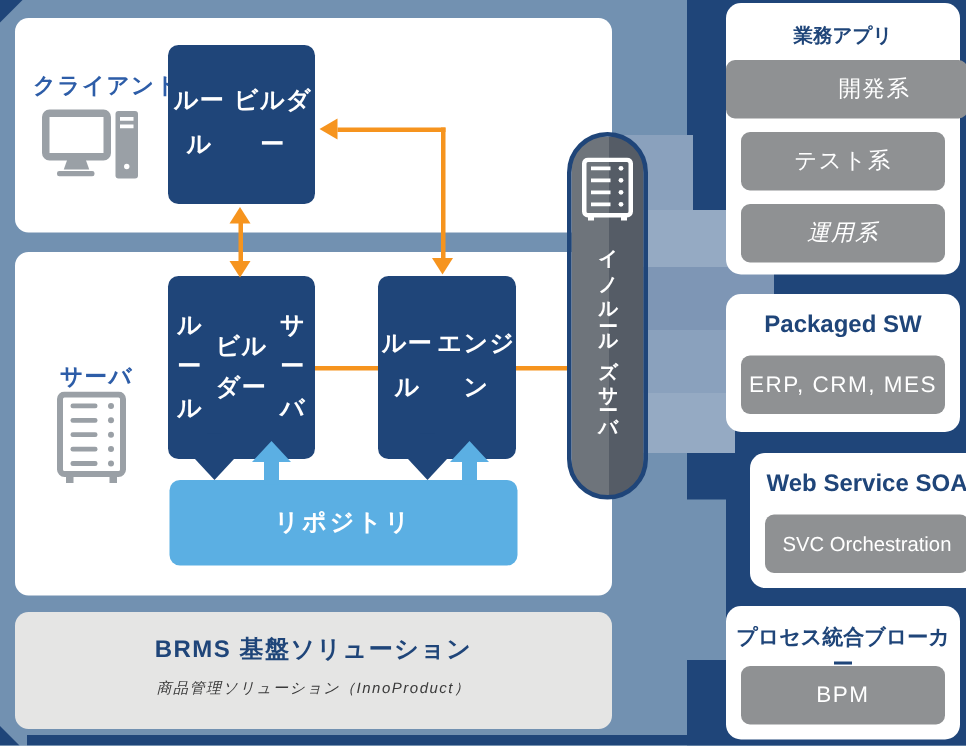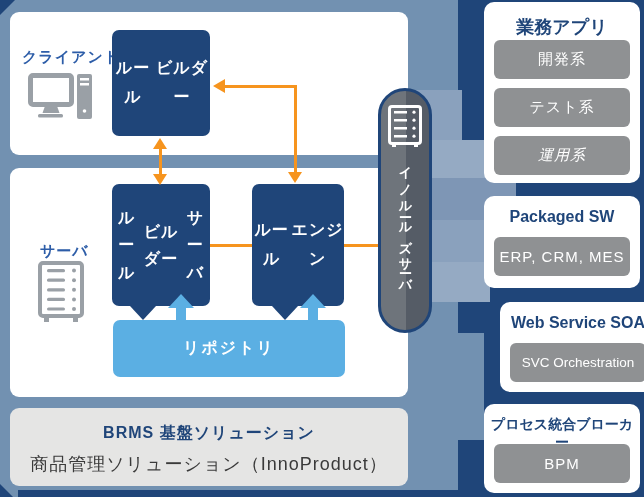--- a/index.html
+++ b/index.html
@@ -14,21 +14,21 @@
   .gray-panel{position:absolute;background:#E5E5E4;border-radius:9px;}
   
   .navy-box{position:absolute;background:#1F4579;border-radius:7px;color:#fff;font-weight:bold;
             font-size:16px;letter-spacing:1px;display:flex;flex-direction:row;
             align-items:center;justify-content:center;line-height:1.8;text-align:center;}
   .repo-box{position:absolute;background:#5BAFE3;border-radius:7px;color:#fff;font-weight:bold;
             font-size:16px;letter-spacing:2px;display:flex;align-items:center;justify-content:center;}
   .section-label{position:absolute;color:#2D5DA8;font-weight:bold;font-size:15px;letter-spacing:1px;}
   
   .card{position:absolute;background:#fff;border-radius:10px;}
-  .card-title{position:absolute;left:0;right:0;text-align:center;color:#1F4579;font-weight:bold;font-size:18px;}
+  .card-title{position:absolute;left:0;right:0;text-align:center;color:#1F4579;font-weight:bold;font-size:13px;}
   .gray-btn{position:absolute;background:#8F9193;border-radius:6px;color:#fff;font-size:15px;
             display:flex;align-items:center;justify-content:center;letter-spacing:1px;}
   
   .o-h{position:absolute;height:3px;background:#F6941E;}
   .o-v{position:absolute;width:3px;background:#F6941E;}
   .tri{position:absolute;width:0;height:0;}
   .tri-left{border-top:7px solid transparent;border-bottom:7px solid transparent;border-right:12px solid #F6941E;}
   .tri-down{border-left:7px solid transparent;border-right:7px solid transparent;border-top:11px solid #F6941E;}
   .tri-up{border-left:7px solid transparent;border-right:7px solid transparent;border-bottom:11px solid #F6941E;}
   
@@ -39,21 +39,21 @@
   .blue-fill{background:#5BAFE3;}
   .head-up-blue{border-bottom:14px solid #5BAFE3;}
   
   .pill{position:absolute;left:378px;top:88px;width:54px;height:245px;border-radius:28px;
         border:3px solid #1F4579;box-sizing:border-box;
         background:linear-gradient(90deg,#6E747B 0%,#6E747B 52%,#555C66 52%,#555C66 100%);
         display:flex;flex-direction:column;align-items:center;}
   .pill-label{writing-mode:vertical-rl;text-orientation:mixed;color:#fff;font-size:13px;
               letter-spacing:3px;margin-top:8px;font-weight:bold;}
   .brms-title{position:absolute;left:0;right:0;text-align:center;color:#1F4579;font-weight:bold;font-size:16px;letter-spacing:1px;}
-  .brms-sub{position:absolute;left:0;right:0;text-align:center;color:#3A3A3A;font-size:18px;letter-spacing:1px;}
+  .brms-sub{position:absolute;left:0;right:0;text-align:center;color:#3A3A3A;font-size:10px;letter-spacing:1px;font-style:italic;}
   .corner-tl{position:absolute;left:0;top:0;width:0;height:0;border-top:15px solid #1F4579;border-right:15px solid transparent;}
   .corner-bl{position:absolute;left:0;bottom:0;width:0;height:0;border-bottom:13px solid #1F4579;border-right:13px solid transparent;}
 </style>
 </head>
 <body>
 
 <div class="stage">
 
   <div class="abs navy" style="left:458px;top:0;width:186px;height:497px;"></div>
   <div class="bar" style="left:400px;top:90px;width:62px;height:50px;background:#8AA1BD;"></div>
@@ -150,21 +150,21 @@
     <div class="pill-label">イノルールズサーバ</div>
   </div>
 
   <div class="gray-panel" style="left:10px;top:408px;width:398px;height:78px;">
     <div class="brms-title" style="top:15px;text-align:center;">BRMS 基盤ソリューション</div>
     <div class="brms-sub" style="top:44px;">商品管理ソリューション（InnoProduct）</div>
   </div>
 
   <div class="card" style="left:484px;top:2px;width:156px;height:181px;">
     <div class="card-title" style="top:13px;">業務アプリ</div>
-    <div class="gray-btn" style="left:10px;top:38px;width:136px;height:39px;">
+    <div class="gray-btn" style="left:0;top:38px;width:124px;height:39px;padding-left:37px;">
       <span>開発系</span>
     </div>
     <div class="gray-btn" style="left:10px;top:86px;width:136px;height:39px;">
       <span>テスト系</span>
     </div>
     <div class="gray-btn" style="left:10px;top:134px;width:136px;height:39px;font-style:italic;">
       <span>運用系</span>
     </div>
   </div>
 

